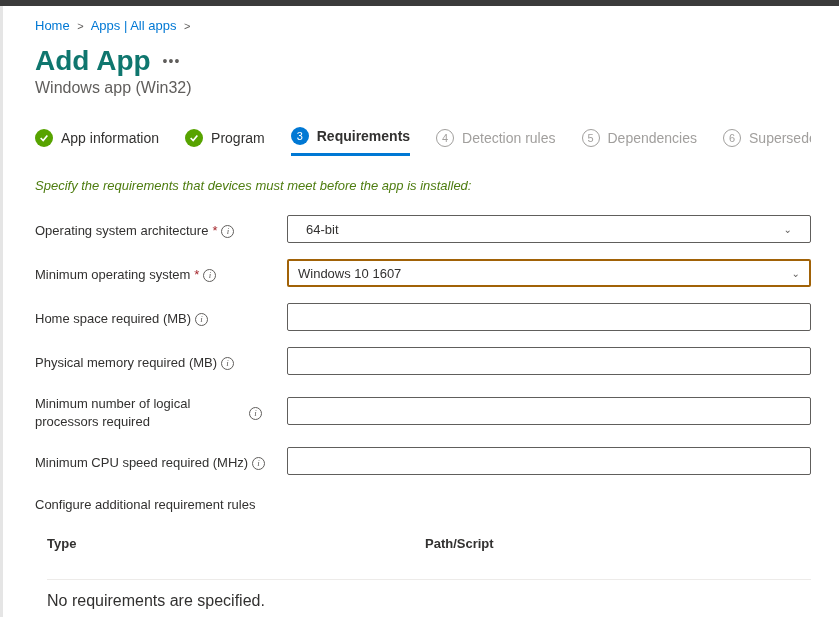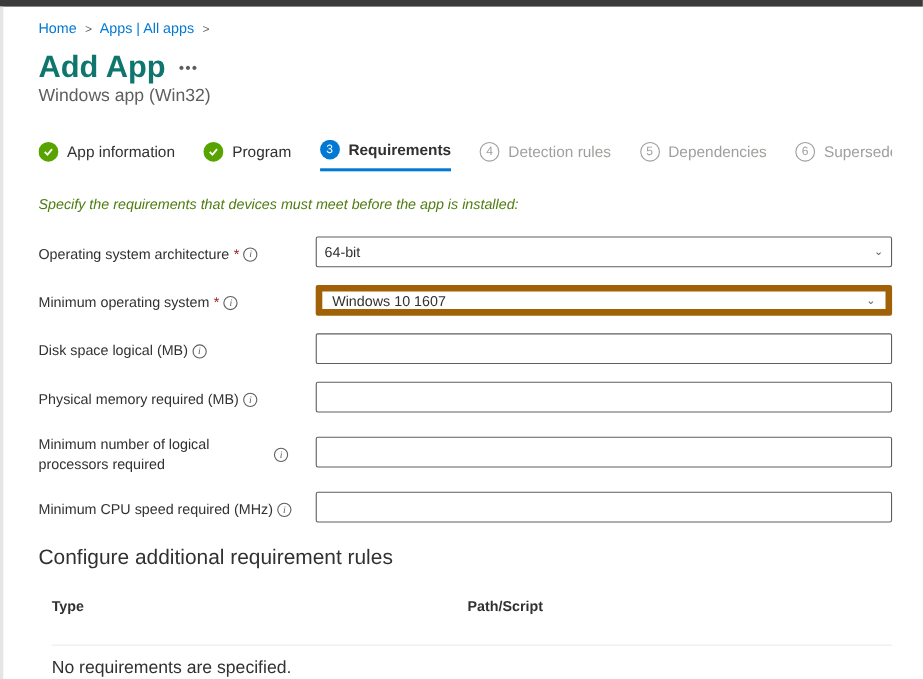--- a/index.html
+++ b/index.html
@@ -137,47 +137,47 @@
       line-height: 1;
     }
     .form-control {
       flex: 1;
     }
     .select-box {
       width: 100%;
       height: 28px;
       border: 1px solid #605e5c;
       border-radius: 2px;
-      padding: 0 7px;
+      padding: 0 18px;
       display: flex;
       align-items: center;
       justify-content: space-between;
       background: #fff;
       cursor: pointer;
       font-size: 13px;
     }
     .select-box.focused {
-      border: 6px solid #a16207;
+      border: 2px solid #a16207;
       padding: 0 9px;
     }
     .chevron {
       font-size: 10px;
       color: #605e5c;
     }
     .text-input {
       width: 100%;
       height: 28px;
       border: 1px solid #605e5c;
       border-radius: 2px;
       padding: 0 10px;
       font-size: 13px;
       font-family: inherit;
     }
     .section-head {
-      font-size: 19px;
+      font-size: 13px;
       margin-top: 22px;
       margin-bottom: 24px;
     }
     .rules-table {
       margin-left: 12px;
     }
     .rules-header {
       display: flex;
       font-weight: 600;
       font-size: 13px;
@@ -273,21 +273,21 @@
     <div class="form-control">
       <div class="select-box focused">
         <span>Windows 10 1607</span>
         <span class="chevron">⌄</span>
       </div>
     </div>
   </div>
 
   <div class="form-row">
     <div class="form-label">
-      <span>Disk space logical (MB)</span>
+      <span>Home space required (MB)</span>
       <span class="info-icon">i</span>
     </div>
     <div class="form-control">
       <input type="text" class="text-input" style="">
     </div>
   </div>
 
   <div class="form-row">
     <div class="form-label">
       <span>Physical memory required (MB)</span>

